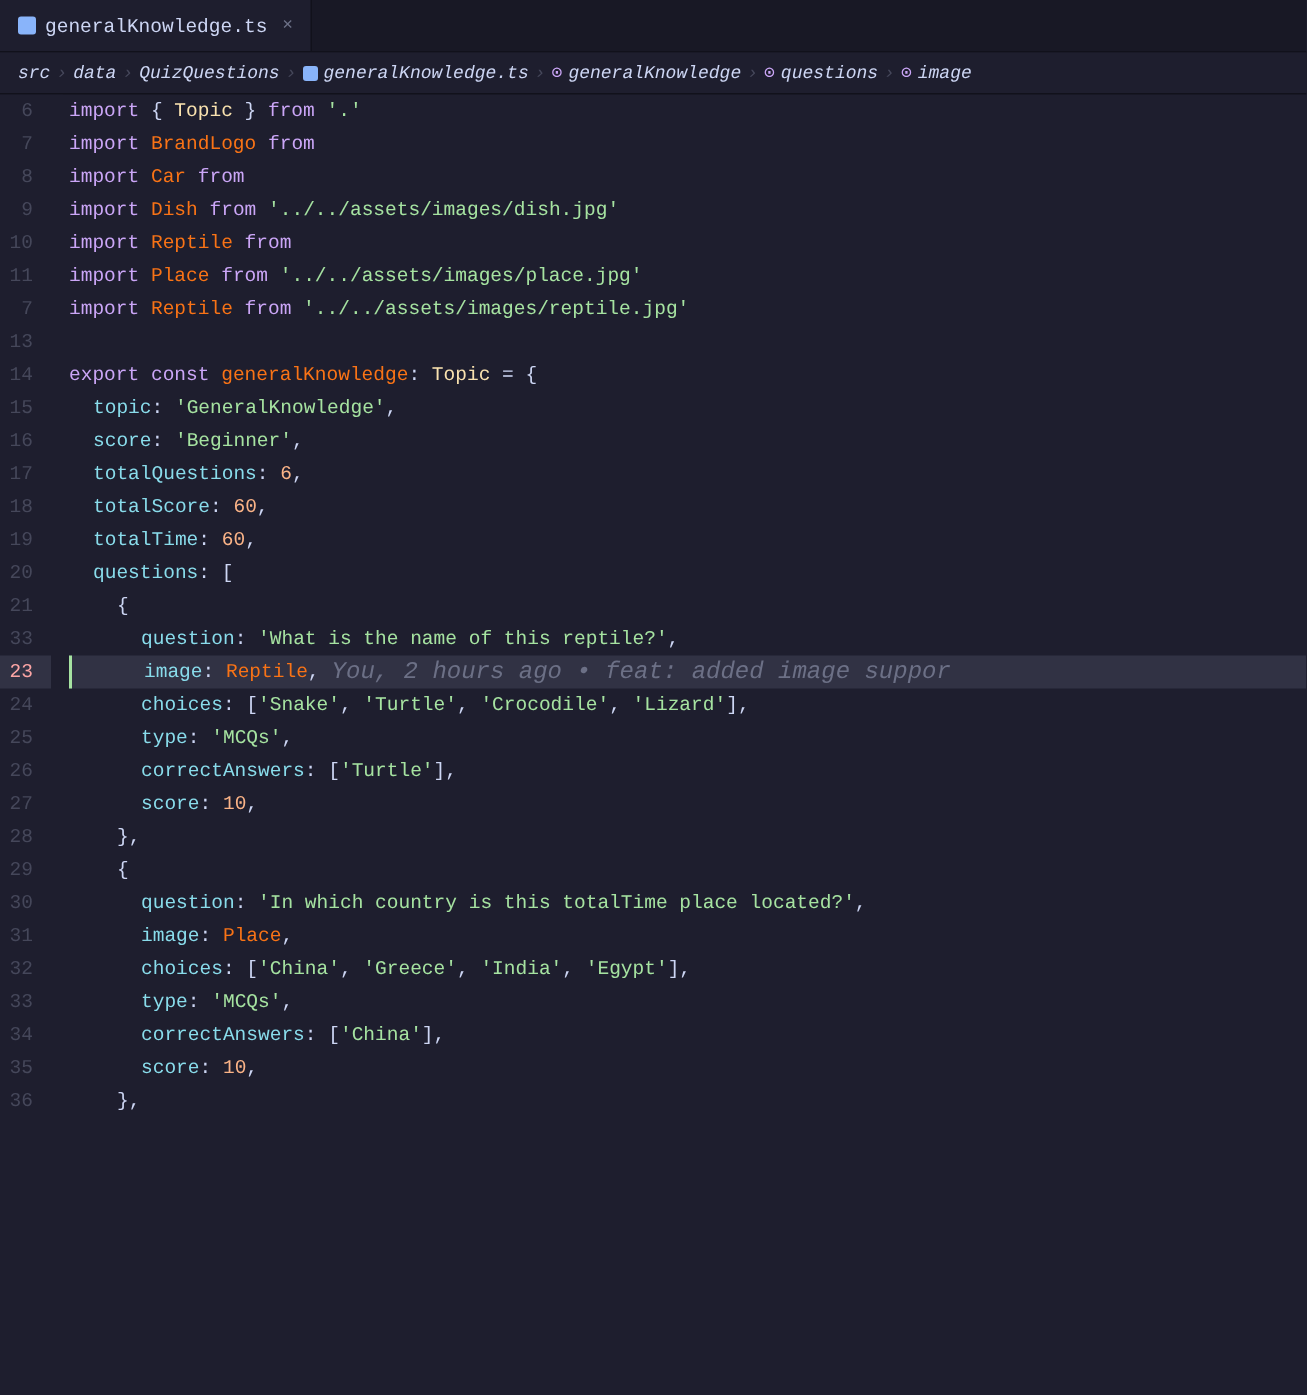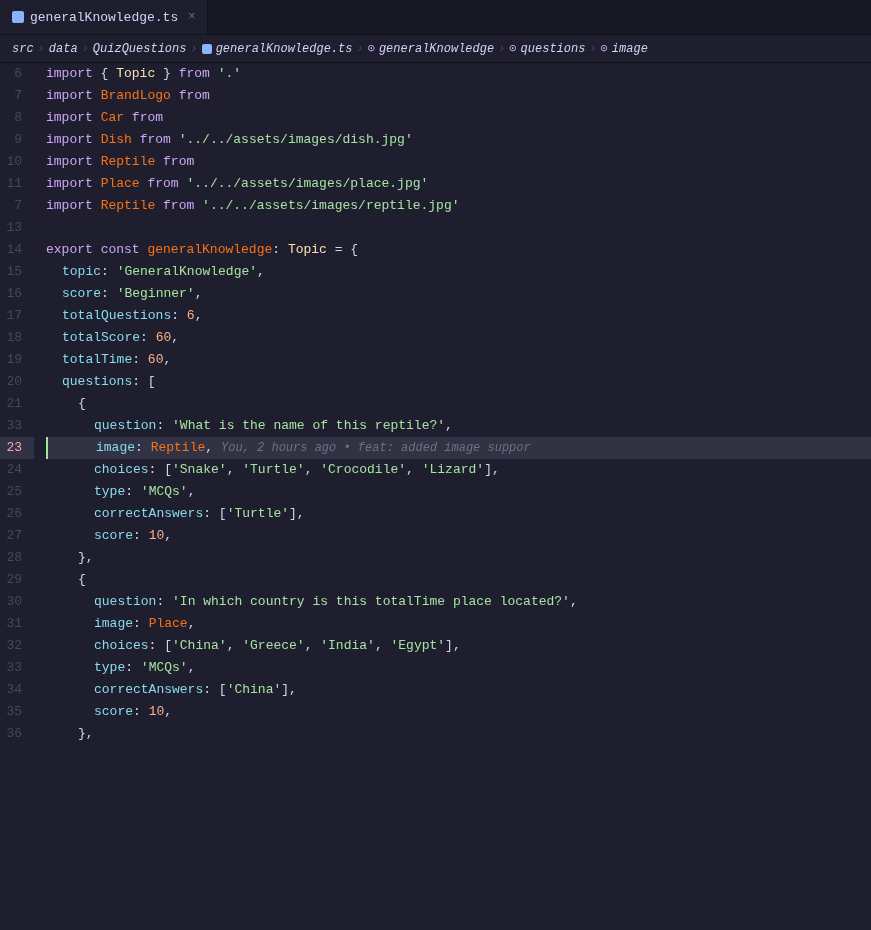--- a/index.html
+++ b/index.html
@@ -130,21 +130,21 @@
     
     .kw { color: #cba6f7; } 
     .fn { color: #f97316; } 
     .type { color: #f9e2af; } 
     .str { color: #a6e3a1; } 
     .num { color: #fab387; } 
     .prop { color: #89dceb; }
     .git-blame {
       color: #6c7086;
       font-style: italic;
-      font-size: 12px;
+      font-size: 16px;
       margin-left: 8px;
     }
     .text { color: #cdd6f4; }
 
     .indent1 { display: inline-block; width: 16px; }
     .indent2 { display: inline-block; width: 32px; }
     .indent3 { display: inline-block; width: 48px; }
   </style>
 </head>
 <body>

